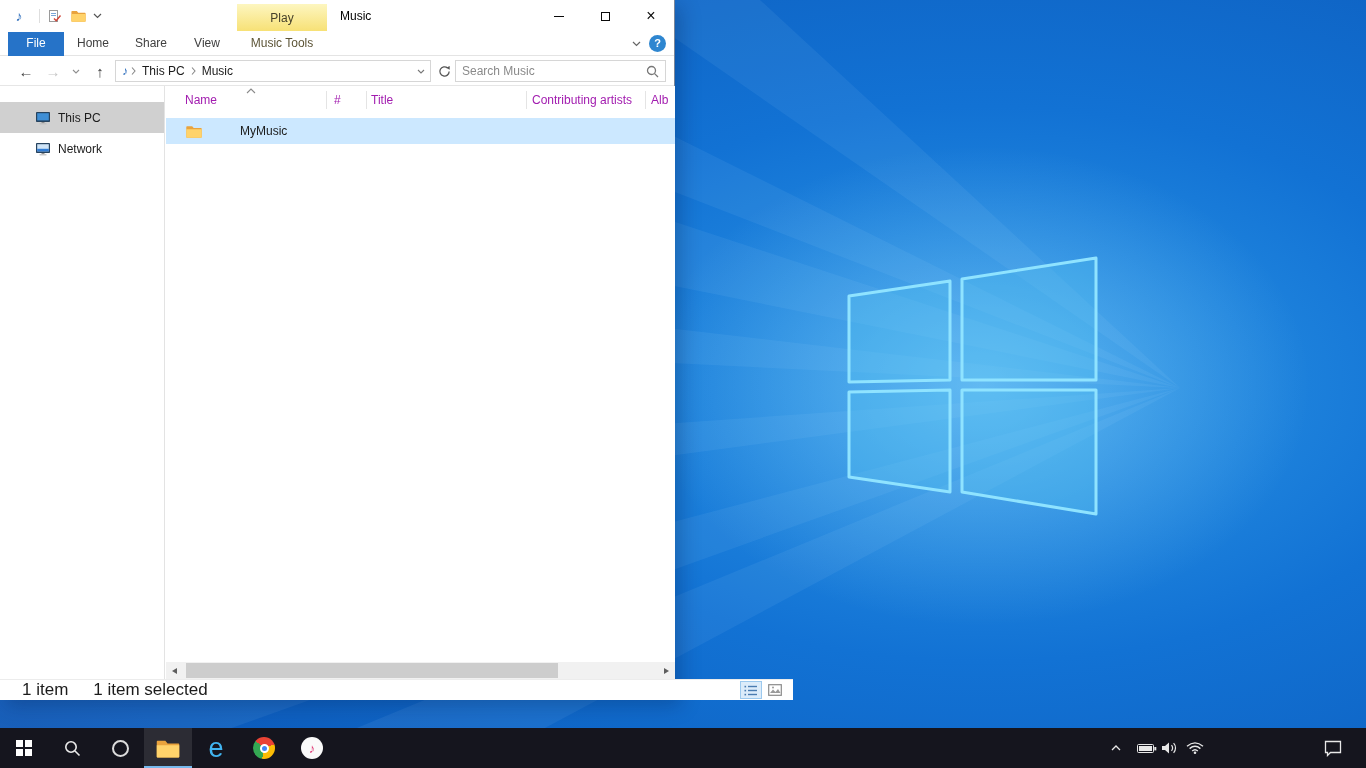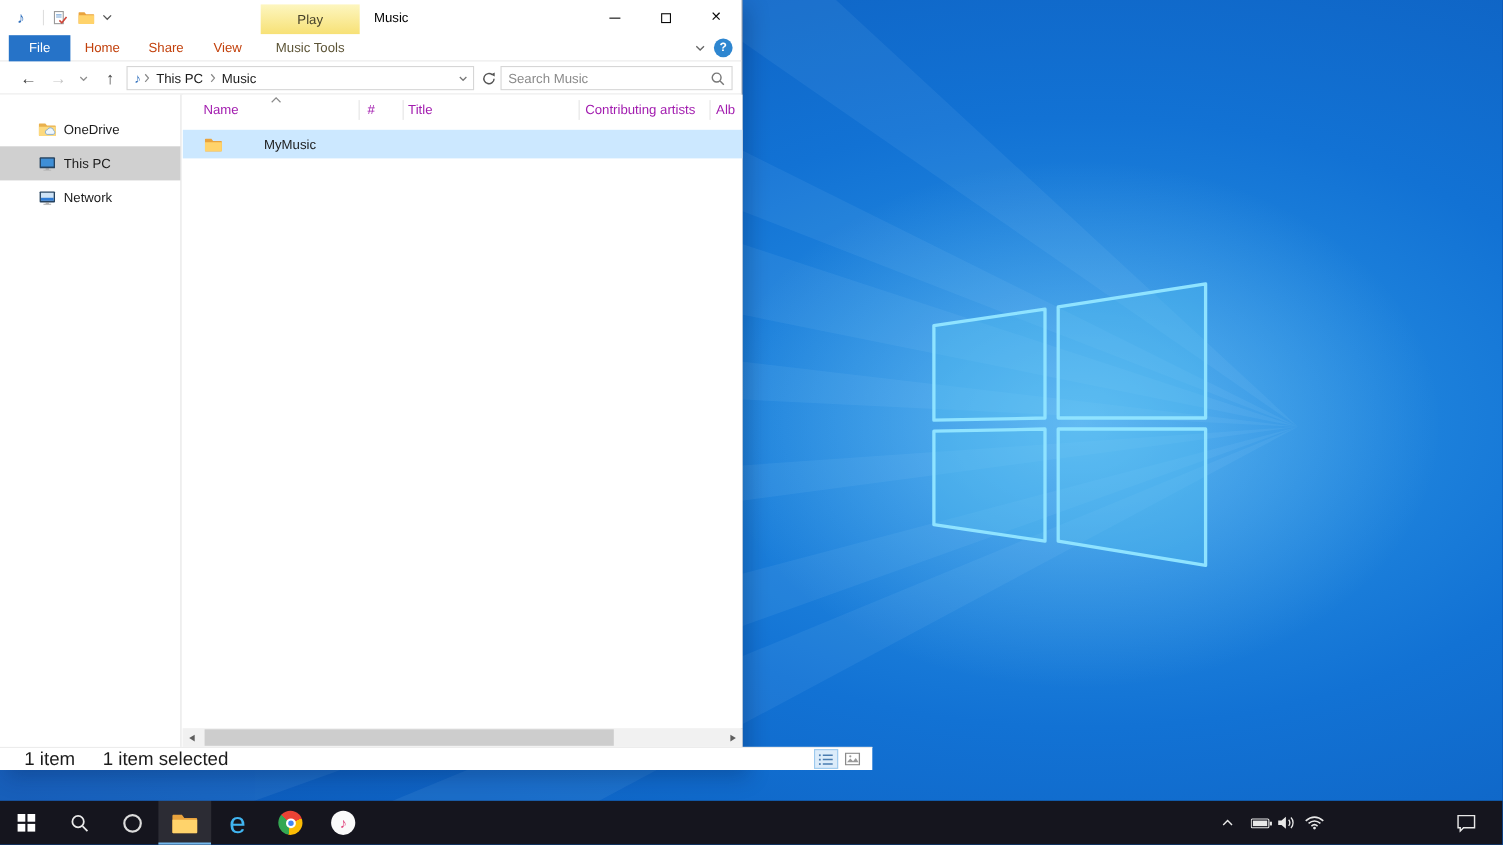--- a/index.html
+++ b/index.html
@@ -26,21 +26,21 @@
              background:linear-gradient(#fdf6c0,#f7e176);color:#46412a;}
   .win-title{position:absolute;left:340px;top:0;height:32px;line-height:32px;color:#000;}
   .win-controls{position:absolute;right:0;top:0;height:32px;display:flex;}
   .win-btn{width:46px;height:32px;display:flex;align-items:center;justify-content:center;}
   .ico-min{width:10px;height:1px;background:#0a0a0a;}
   .ico-max{width:9px;height:9px;border:1px solid #0a0a0a;}
   .ico-close{font-size:16px;line-height:1;color:#0a0a0a;}
 
   
   .tabrow{position:absolute;left:0;top:32px;width:100%;height:24px;background:#fff;border-bottom:1px solid #e4e4e4;}
-  .tab{position:absolute;top:0;height:24px;line-height:23px;text-align:center;color:#c2410c;}
+  .tab{position:absolute;top:0;height:24px;line-height:23px;text-align:center;color:#404040;}
   .tab-file{left:8px;width:56px;background:#2673c8;color:#fff;}
   .tab-home{left:70px;width:46px;}
   .tab-share{left:126px;width:50px;}
   .tab-view{left:184px;width:46px;}
   .tab-ctx{left:236px;width:92px;color:#5c5436;}
   .ribbon-expand{position:absolute;right:30px;top:4px;width:16px;height:16px;display:flex;align-items:center;justify-content:center;}
   .help-btn{position:absolute;right:8px;top:3px;width:17px;height:17px;border-radius:50%;background:#2e86d0;color:#fff;
             font-size:11px;font-weight:bold;line-height:17px;text-align:center;}
 
   
@@ -250,30 +250,20 @@
       <span class="search-ico">
         <svg width="13" height="13">
           <circle cx="5.5" cy="5.5" r="4" fill="none" stroke="#777" stroke-width="1.3"></circle>
           <line x1="8.6" y1="8.6" x2="12" y2="12" stroke="#777" stroke-width="1.3"></line>
         </svg>
       </span>
     </div>
   </div>
 
   <div class="sidebar">
-    <div class="side-item">
-      <span class="side-ico">
-        <svg width="16" height="13" viewBox="0 0 16 13">
-          <path d="M1 1.2h5.2l1.5 1.9H15c.4 0 .7.3.7.7v8.2c0 .4-.3.7-.7.7H1c-.4 0-.7-.3-.7-.7V1.9c0-.4.3-.7.7-.7z" fill="#e9b04d"></path>
-          <path d="M.3 4.3h15.4v7.7c0 .4-.3.7-.7.7H1c-.4 0-.7-.3-.7-.7z" fill="#fcd97e"></path>
-          <path d="M7.8 11.2a2.2 2.2 0 0 1 .3-4.3 3 3 0 0 1 5.7.8 1.9 1.9 0 0 1-.4 3.5z" fill="#eef6fd" stroke="#7fa9cf" stroke-width="0.8"></path>
-        </svg>
-      </span>
-      <span class="side-label">OneDrive</span>
-    </div>
     <div class="side-item selected">
       <span class="side-ico">
         <svg width="16" height="14" viewBox="0 0 16 14">
           <rect x="1" y="1" width="14" height="10" rx="0.8" fill="#26435f"></rect>
           <rect x="2.2" y="2.2" width="11.6" height="7.2" fill="#3f8fd6"></rect>
           <rect x="6.5" y="11" width="3" height="1.2" fill="#8f8f8f"></rect>
           <rect x="4.5" y="12.2" width="7" height="1.2" fill="#bdbdbd"></rect>
         </svg>
       </span>
       <span class="side-label">This PC</span>

